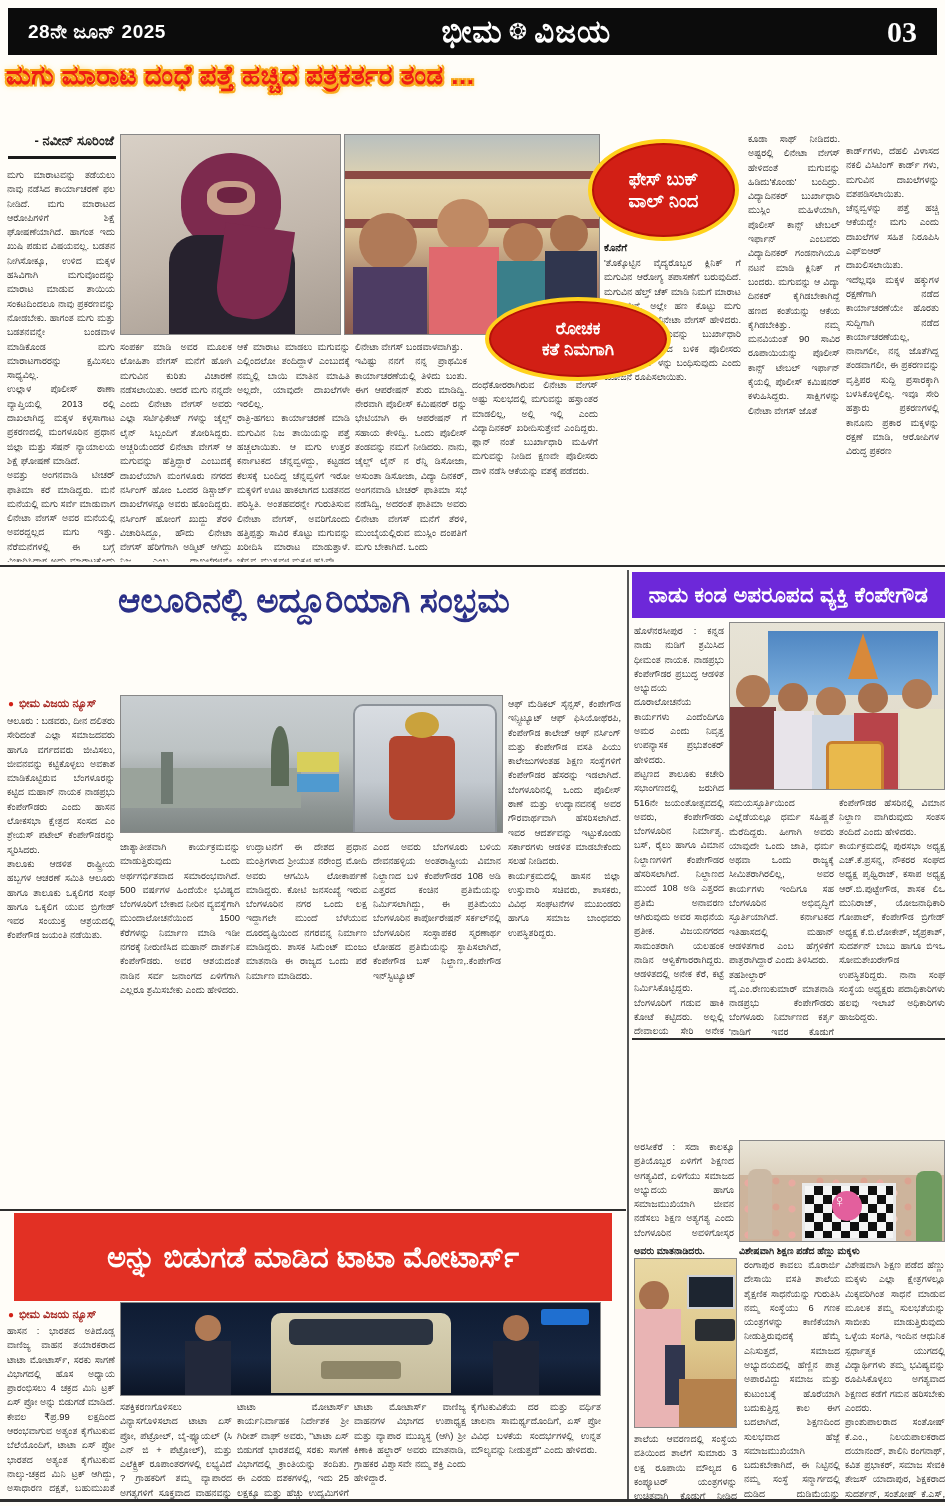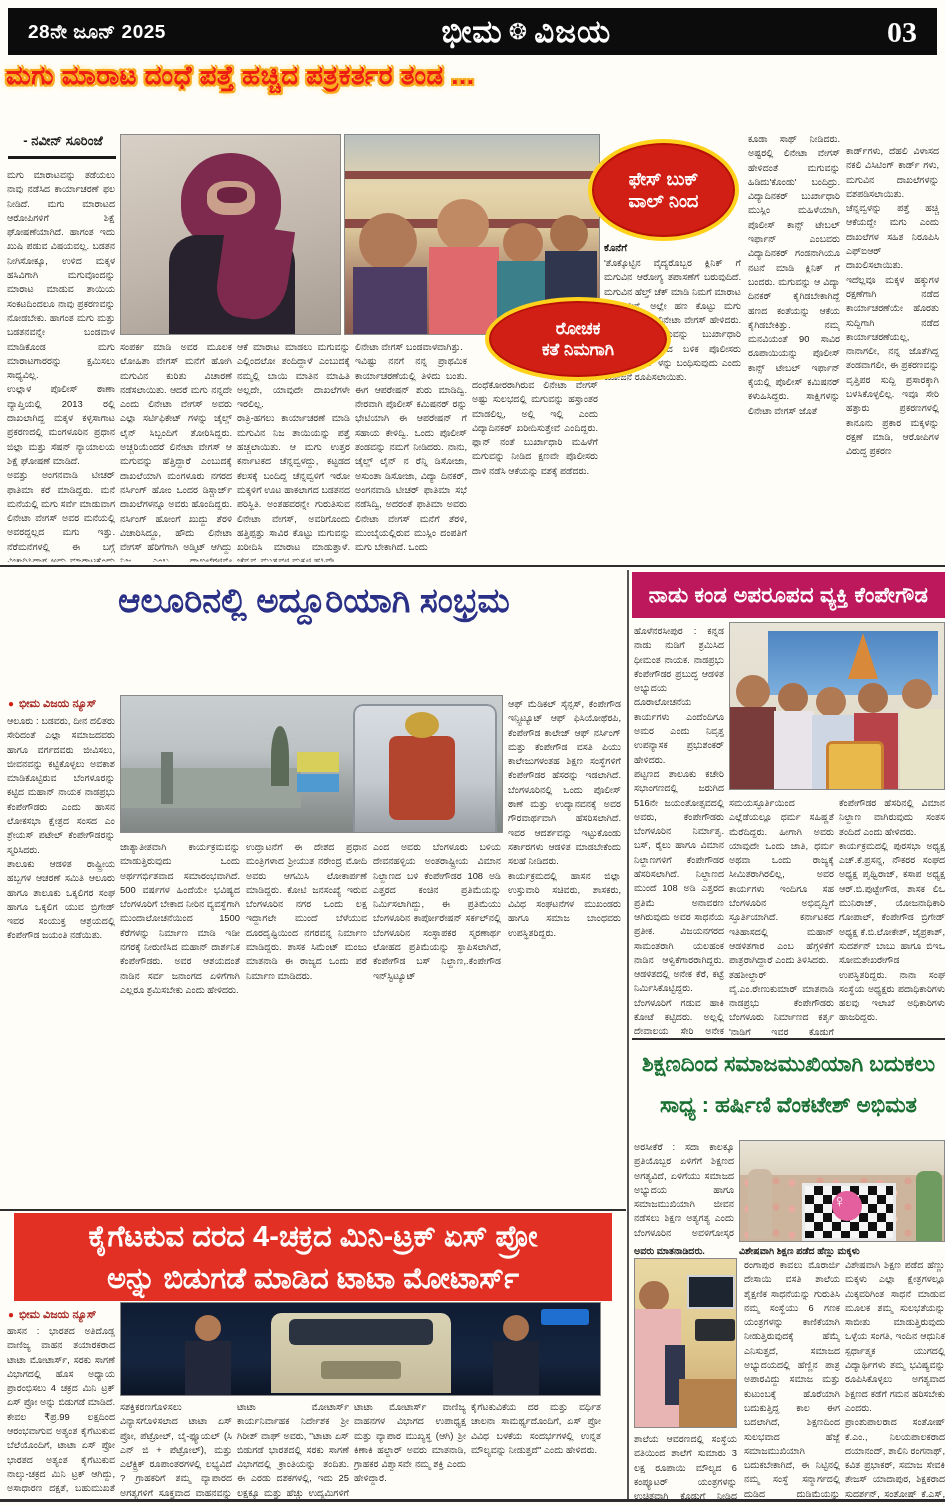--- a/index.html
+++ b/index.html
@@ -12,33 +12,33 @@
   .mast-date{font-size:19px;font-weight:bold;letter-spacing:.5px;}
   .mast-title{font-size:31px;font-weight:bold;letter-spacing:1px;display:flex;align-items:center;gap:6px;}
   .mast-sun{font-size:22px;color:#fff;}
   .mast-page{font-size:30px;font-weight:bold;font-family:"Liberation Serif","DejaVu Serif",serif;}
   
   .lead-headline{left:6px;top:60px;width:935px;height:58px;font-size:26px;font-weight:bold;color:#ee1d14;
     white-space:nowrap;letter-spacing:.5px;
     text-shadow:2px 2px 0 #f9a91c,-2px -2px 0 #f9a91c,2px -2px 0 #f9a91c,-2px 2px 0 #f9a91c,0 0 7px #ffc93c;}
   
   .bcol{font-size:9.4px;line-height:1.52;text-align:justify;color:#202020;white-space:pre-line;overflow:hidden;}
-  .byline1{left:12px;top:133px;width:102px;font-size:13px;font-weight:bold;text-align:center;}
+  .byline1{left:12px;top:133px;width:102px;font-size:13px;font-weight:bold;text-align:right;}
   .byline-rule{left:8px;top:156px;width:108px;height:3px;background:#1a1a1a;}
   
   .badge{border-radius:50%;background:#d21f15;border:4px solid #ffd21c;color:#fff;font-weight:bold;
          display:flex;flex-direction:column;align-items:center;justify-content:center;text-align:center;
          box-shadow:0 0 0 2px #b51308 inset;z-index:6;}
   .badge div{line-height:1.25;}
   
   .nbyline{font-size:11px;font-weight:bold;color:#a3201b;display:flex;align-items:center;gap:5px;}
   .nbyline .dot{color:#d21f15;font-size:10px;}
   
   .h-jayanti{left:5px;top:574px;width:618px;text-align:center;color:#2b3087;font-weight:bold;font-size:34px;line-height:1.55;}
-  .h-kempe{left:632px;top:572px;width:313px;height:46px;background:#be185d;color:#fff;font-weight:bold;font-size:21px;
+  .h-kempe{left:632px;top:572px;width:313px;height:46px;background:#6d28d9;color:#fff;font-weight:bold;font-size:21px;
            text-align:center;line-height:46px;letter-spacing:.3px;}
   .h-tata{left:14px;top:1213px;width:598px;height:88px;background:#e23024;color:#fff;font-weight:bold;font-size:29px;
           text-align:center;display:flex;flex-direction:column;justify-content:center;line-height:1.45;}
   .h-edu{left:632px;top:1044px;width:313px;text-align:center;color:#186f31;font-weight:bold;font-size:21.5px;line-height:1.9;}
   .hline{background:#2e2e2e;}
   .vline{background:#555;}
   
   .ph{position:absolute;overflow:hidden;background:#bfb8ae;border:1px solid #888;box-sizing:border-box;}
   .ph>i{position:absolute;display:block;}
   .checker{background:repeating-conic-gradient(#101010 0% 25%,#f5f5f5 0% 50%);background-size:18px 18px;border:3px solid #e9e9e9;}
@@ -159,24 +159,20 @@
     <i style="left:170px;top:86px;width:44px;height:82px;background:#e7e3c9;"></i>
     <i style="left:96px;top:118px;width:52px;height:50px;background:#e9b94c;border:3px solid #c87f2f;border-radius:6px;"></i>
   </div>
   <div class="abs bcol" style="left:729px;top:796px;width:105px;height:240px;">ಸಮಯಸ್ಫೂರ್ತಿಯಿಂದ ಎಲ್ಲೆಡೆಯಲ್ಲೂ ಧರ್ಮ ಸಹಿಷ್ಣತೆ ಮೆರೆದಿದ್ದರು. ಹೀಗಾಗಿ ಅವರು ಯಾವುದೇ ಒಂದು ಜಾತಿ, ಧರ್ಮ ಅಥವಾ ಒಂದು ರಾಜ್ಯಕ್ಕೆ ಸೀಮಿತರಾಗಿರಲಿಲ್ಲ, ಅವರ ಕಾರ್ಯಗಳು ಇಂದಿಗೂ ಸಹ ಬೆಂಗಳೂರಿನ ಅಭಿವೃದ್ಧಿಗೆ ಸ್ಫೂರ್ತಿಯಾಗಿದೆ. ಕರ್ನಾಟಕದ ಇತಿಹಾಸದಲ್ಲಿ ಮಹಾನ್ ಆಡಳಿತಗಾರ ಎಂಬ ಹೆಗ್ಗಳಿಕೆಗೆ ಪಾತ್ರರಾಗಿದ್ದಾರೆ ಎಂದು ತಿಳಿಸಿದರು.
 ತಹಶೀಲ್ದಾರ್ ವೈ.ಎಂ.ರೇಣುಕುಮಾರ್ ಮಾತನಾಡಿ ನಾಡಪ್ರಭು ಕೆಂಪೇಗೌಡರು ಬೆಂಗಳೂರು ನಿರ್ಮಾಣದ ಕರ್ತೃ 'ನಾಡಿಗೆ ಇವರ ಕೊಡುಗೆ ಅವಿಸ್ಮರಣೀಯವಾದದ್ದು. ಕೆಂಪೇಗೌಡರ ಹೆಸರು ಅಜರಾಮರ,</div>
   <div class="abs bcol" style="left:839px;top:796px;width:106px;height:240px;">ಕೆಂಪೇಗೌಡರ ಹೆಸರಿನಲ್ಲಿ ವಿಮಾನ ನಿಲ್ದಾಣ ವಾಗಿರುವುದು ಸಂತಸ ತಂದಿದೆ ಎಂದು ಹೇಳಿದರು.
 ಕಾರ್ಯಕ್ರಮದಲ್ಲಿ ಪುರಸಭಾ ಅಧ್ಯಕ್ಷ ಎಚ್.ಕೆ.ಪ್ರಸನ್ನ, ನೌಕರರ ಸಂಘದ ಅಧ್ಯಕ್ಷ ಪೃಥ್ವಿರಾಜ್, ಕಸಾಪ ಅಧ್ಯಕ್ಷ ಆರ್.ಬಿ.ಪುಟ್ಟೇಗೌಡ, ಶಾಸಕ ಲಿಒ ಮುನಿರಾಜ್, ಯೋಜನಾಧಿಕಾರಿ ಗೋಪಾಲ್, ಕೆಂಪೇಗೌಡ ಬ್ರಿಗೇಡ್ ಅಧ್ಯಕ್ಷ ಕೆ.ಬಿ.ಲೋಕೇಶ್, ಜೈಪ್ರಕಾಶ್, ಸುದರ್ಶನ್ ಬಾಬು ಹಾಗೂ ಬಿಇಒ ಸೋಮಶೇಖರೇಗೌಡ ಉಪಸ್ಥಿತರಿದ್ದರು. ನಾನಾ ಸಂಘ ಸಂಸ್ಥೆಯ ಅಧ್ಯಕ್ಷರು ಪದಾಧಿಕಾರಿಗಳು ಹಲವು ಇಲಾಖೆ ಅಧಿಕಾರಿಗಳು ಹಾಜರಿದ್ದರು.</div>
 
   <div class="abs hline" style="left:632px;top:1038px;width:313px;height:2px;"></div>
 
-  <div class="abs h-edu">
-    <div>ಶಿಕ್ಷಣದಿಂದ ಸಮಾಜಮುಖಿಯಾಗಿ ಬದುಕಲು</div>
-    <div>ಸಾಧ್ಯ : ಹರ್ಷಿಣಿ ವೆಂಕಟೇಶ್ ಅಭಿಮತ</div>
-  </div>
   <div class="abs bcol" style="left:634px;top:1140px;width:100px;height:102px;">ಅರಸೀಕೆರೆ : ಸದಾ ಕಾಲಕ್ಕೂ ಪ್ರತಿಯೊಬ್ಬರ ಏಳಿಗೆಗೆ ಶಿಕ್ಷಣದ ಅಗತ್ಯವಿದೆ, ಏಳಿಗೆಯು ಸಮಾಜದ ಅಭ್ಯುದಯ ಹಾಗೂ ಸಮಾಜಮುಖಿಯಾಗಿ ಜೀವನ ನಡೆಸಲು ಶಿಕ್ಷಣ ಅತ್ಯಗತ್ಯ ಎಂದು ಬೆಂಗಳೂರಿನ ಅವಳಿಗೋಸ್ಕರ ಸಮಾಜ (ಜಿಡಿ ಭಣಿ) ಸಂಸ್ಥೆಯ ಅಧ್ಯಕ್ಷೆ ಹರ್ಷಿಣಿ ವೆಂಕಟೇಶ್ ಅಭಿಪ್ರಾಯ ವ್ಯಕ್ತಪಡಿಸಿದರು.
 ತಾಲ್ಲೂಕಿನ ರಂಗಾಪುರ ಕಾವಲು ಮೊರಾರ್ಜಿ ದೇಸಾಯಿ ವಸತಿ</div>
   <div class="ph" style="left:739px;top:1140px;width:206px;height:102px;background:linear-gradient(180deg,#e9e4d6 0%,#d9cdb9 45%,#c5ae95 100%);">
     <i style="left:0;top:34px;width:100%;height:68px;background:radial-gradient(circle at 8px 8px,#e8aaa0 3px,transparent 4px),radial-gradient(circle at 22px 18px,#f0c6bb 3px,transparent 4px),radial-gradient(circle at 36px 6px,#dba391 3px,transparent 4px);background-size:44px 26px;background-color:#cdb49c;"></i>
     <i style="left:8px;top:28px;width:24px;height:70px;background:#cbb9a4;border-radius:8px 8px 0 0;"></i>
     <i style="left:176px;top:30px;width:26px;height:70px;background:#6f9b60;border-radius:8px 8px 0 0;"></i>
     <i class="checker" style="left:62px;top:42px;width:88px;height:52px;"></i>
     <i class="fem" style="left:92px;top:50px;width:30px;height:30px;font-size:18px;">♀</i>
   </div>
   <div class="abs bcol" style="left:634px;top:1244px;width:100px;height:13px;font-weight:bold;">ಅವರು ಮಾತನಾಡಿದರು.</div>
@@ -190,21 +186,20 @@
     <i style="left:44px;top:120px;width:59px;height:50px;background:#b5814c;"></i>
   </div>
   <div class="abs bcol" style="left:634px;top:1432px;width:103px;height:70px;">ಶಾಲೆಯ ಆವರಣದಲ್ಲಿ ಸಂಸ್ಥೆಯ ವತಿಯಿಂದ ಶಾಲೆಗೆ ಸುಮಾರು 3 ಲಕ್ಷ ರೂಪಾಯಿ ಮೌಲ್ಯದ 6 ಕಂಪ್ಯೂಟರ್ ಯಂತ್ರಗಳನ್ನು ಉಚಿತವಾಗಿ ಕೊಡುಗೆ ನೀಡಿದ ಸವಿನೆನಪಿಗಾಗಿ ನಡೆದ ಅಭಿನಂದನಾ ಕಾರ್ಯಕ್ರಮದಲ್ಲಿ</div>
   <div class="abs bcol" style="left:744px;top:1258px;width:96px;height:246px;">ರಂಗಾಪುರ ಕಾವಲು ಮೊರಾರ್ಜಿ ದೇಸಾಯಿ ವಸತಿ ಶಾಲೆಯ ಶೈಕ್ಷಣಿಕ ಸಾಧನೆಯನ್ನು ಗುರುತಿಸಿ ನಮ್ಮ ಸಂಸ್ಥೆಯು 6 ಗಣಕ ಯಂತ್ರಗಳನ್ನು ಕಾಣಿಕೆಯಾಗಿ ನೀಡುತ್ತಿರುವುದಕ್ಕೆ ಹೆಮ್ಮೆ ಎನಿಸುತ್ತದೆ, ಸಮಾಜದ ಅಭ್ಯುದಯದಲ್ಲಿ ಹೆಣ್ಣಿನ ಪಾತ್ರ ಅಪಾರವಿದ್ದು ಸಮಾಜ ಮತ್ತು ಕುಟುಂಬಕ್ಕೆ ಹೊರೆಯಾಗಿ ಬದುಕುತ್ತಿದ್ದ ಕಾಲ ಈಗ ಬದಲಾಗಿದೆ, ಶಿಕ್ಷಣದಿಂದ ಸುಲಭವಾದ ಹೆಜ್ಜೆ ಸಮಾಜಮುಖಿಯಾಗಿ ಬದುಕಬೇಕಾಗಿದೆ, ಈ ನಿಟ್ಟಿನಲ್ಲಿ ನಮ್ಮ ಸಂಸ್ಥೆ ಸನ್ಮಾರ್ಗದಲ್ಲಿ ದುಡಿದ ದುಡಿಮೆಯನ್ನು ಸಮಾಜದ ಒಳಿತಿಗೆ ವಿನಿಯೋಗಿಸುತ್ತಿದೆ.
 ಶಿಕ್ಷಣವು ಮನುಷ್ಯನ ಬದುಕು ಮತ್ತು ವ್ಯಕ್ತಿತ್ವವನ್ನು ರೂಪಿಸಿಕೊಳ್ಳಲು ಸಹಕಾರಿಯಾಗಿದೆ, ಅದರಲ್ಲೂ</div>
   <div class="abs bcol" style="left:845px;top:1258px;width:100px;height:246px;">ವಿಶೇಷವಾಗಿ ಶಿಕ್ಷಣ ಪಡೆದ ಹೆಣ್ಣು ಮಕ್ಕಳು ಎಲ್ಲಾ ಕ್ಷೇತ್ರಗಳಲ್ಲೂ ಮಿಕ್ಕವರಿಗಿಂತ ಸಾಧನೆ ಮಾಡುವ ಮೂಲಕ ತಮ್ಮ ಸುಲಭತೆಯನ್ನು ಸಾಬೀತು ಮಾಡುತ್ತಿರುವುದು ಒಳ್ಳೆಯ ಸಂಗತಿ, ಇಂದಿನ ಆಧುನಿಕ ಸ್ಪರ್ಧಾತ್ಮಕ ಯುಗದಲ್ಲಿ ವಿದ್ಯಾರ್ಥಿಗಳು ತಮ್ಮ ಭವಿಷ್ಯವನ್ನು ರೂಪಿಸಿಕೊಳ್ಳಲು ಅಗತ್ಯವಾದ ಶಿಕ್ಷಣದ ಕಡೆಗೆ ಗಮನ ಹರಿಸಬೇಕು ಎಂದರು.
 ಪ್ರಾಂಶುಪಾಲರಾದ ಸಂತೋಷ್ ಕೆ.ಎಂ., ನಿಲಯಪಾಲಕರಾದ ದಯಾನಂದ್, ಶಾಲಿನಿ ರಂಗನಾಥ್, ಕವಿತ ಪ್ರಭಾಕರ್, ಸಮಾಜ ಸೇವಕಿ ತೇಜಸ್ ಯಾದಾಪುರ, ಶಿಕ್ಷಕರಾದ ಸುದರ್ಶನ್, ಸಂತೋಷ್ ಕೆ.ಎಸ್, ದಯಾನಂದ್, ಅರಹಂತ್ ಕುಮಾರ್, ಲೋಹಿತ್, ಸೈಯದಾ, ಲತಾ ಕೆ.ಎಸ್, ಶ್ವೇತಾ, ಸೌಮ್ಯ, ಸಿಬ್ಬಂದಿ ವರ್ಗದವರು ಸೇರಿದಂತೆ ಇತರರು ಉಪಸ್ಥಿತರಿದ್ದರು.</div>
 
   <div class="abs hline" style="left:0;top:1209px;width:626px;height:2px;"></div>
   <div class="abs h-tata">
-    <div>ಕೈಗೆಟಕುವ ದರದ 4-ಚಕ್ರದ ಮಿನಿ-ಟ್ರಕ್ ಏಸ್ ಪ್ರೋ</div>
     <div>ಅನ್ನು ಬಿಡುಗಡೆ ಮಾಡಿದ ಟಾಟಾ ಮೋಟಾರ್ಸ್</div>
   </div>
   <div class="abs nbyline" style="left:8px;top:1308px;">
     <span class="dot">●</span>
     <span>ಭೀಮ ವಿಜಯ ನ್ಯೂಸ್</span>
   </div>
   <div class="abs bcol" style="left:7px;top:1324px;width:108px;height:178px;">ಹಾಸನ : ಭಾರತದ ಅತಿದೊಡ್ಡ ವಾಣಿಜ್ಯ ವಾಹನ ತಯಾರಕರಾದ ಟಾಟಾ ಮೋಟಾರ್ಸ್, ಸರಕು ಸಾಗಣೆ ವಿಭಾಗದಲ್ಲಿ ಹೊಸ ಅಧ್ಯಾಯ ಪ್ರಾರಂಭಿಸಲು 4 ಚಕ್ರದ ಮಿನಿ ಟ್ರಕ್ ಏಸ್ ಪ್ರೋ ಅನ್ನು ಬಿಡುಗಡೆ ಮಾಡಿದೆ. ಕೇವಲ ₹ಪ್ರ.99 ಲಕ್ಷದಿಂದ ಆರಂಭವಾಗುವ ಅತ್ಯಂತ ಕೈಗೆಟುಕುವ ಬೆಲೆಯೊಂದಿಗೆ, ಟಾಟಾ ಏಸ್ ಪ್ರೋ ಭಾರತದ ಅತ್ಯಂತ ಕೈಗೆಟುಕುವ ನಾಲ್ಕು-ಚಕ್ರದ ಮಿನಿ ಟ್ರಕ್ ಆಗಿದ್ದು, ಅಸಾಧಾರಣ ದಕ್ಷತೆ, ಬಹುಮುಖತೆ ಮತ್ತು ಉನ್ನತ ಮೌಲ್ಯವನ್ನು ನೀಡುತ್ತದೆ. ಹೊಸ ತರಂಗದ ಉದ್ಯಮಿಗಳನ್ನು</div>
   <div class="ph" style="left:120px;top:1302px;width:481px;height:94px;background:linear-gradient(180deg,#0f1c33 0%,#16253f 60%,#0c1526 100%);">
     <i style="left:150px;top:10px;width:180px;height:80px;background:linear-gradient(180deg,#d9d2b4 0%,#c6bc9c 100%);border-radius:10px 10px 0 0;"></i>
     <i style="left:168px;top:16px;width:144px;height:26px;background:#2b3340;border-radius:6px;"></i>

